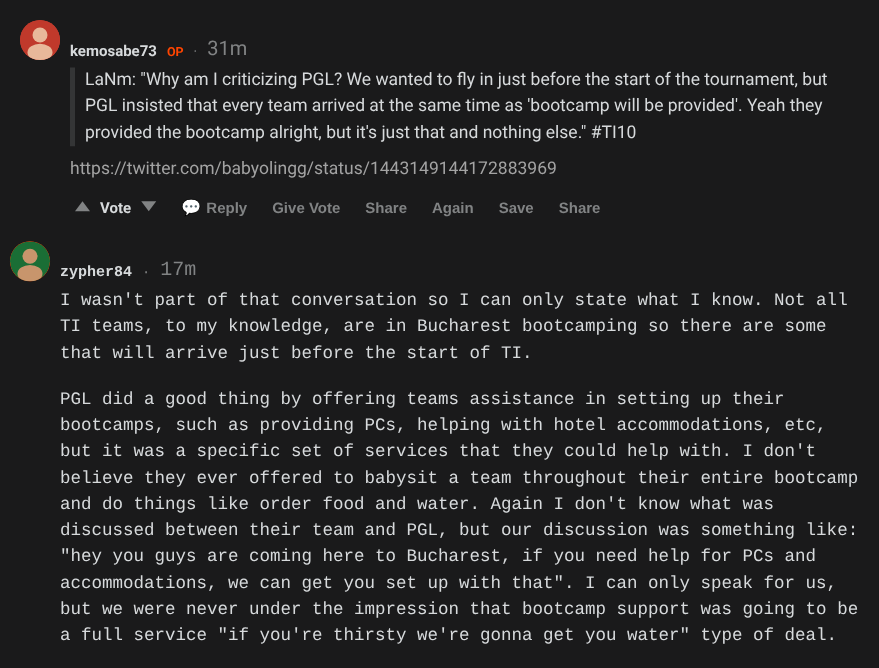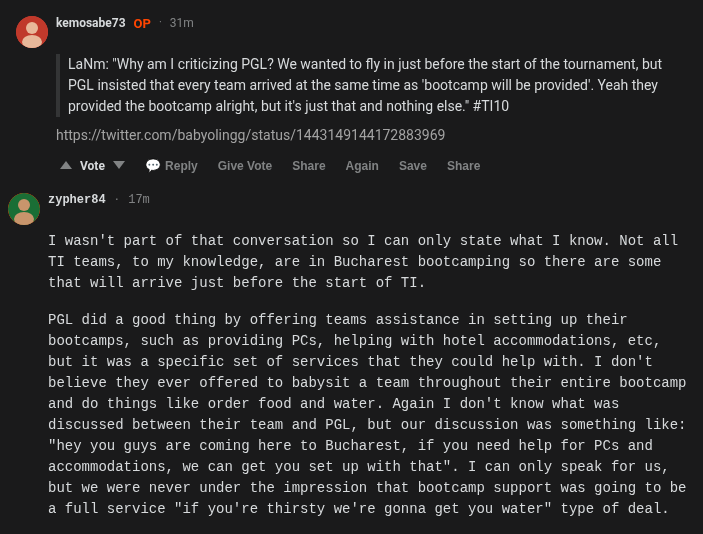--- a/index.html
+++ b/index.html
@@ -16,21 +16,21 @@
     .comment-thread {
       padding: 8px 0;
     }
 
     .comment {
       padding: 8px 16px;
     }
 
     .comment-header {
       display: flex;
-      align-items: flex-start;
+      align-items: flex-end;
       gap: 8px;
       margin-bottom: 6px;
     }
 
     .avatar {
       width: 32px;
       height: 32px;
       border-radius: 50%;
       background: #ff4500;
       display: flex;
@@ -43,27 +43,27 @@
     }
 
     .username {
       color: #d7dadc;
       font-weight: 700;
       font-size: 12px;
     }
 
     .op-badge {
       color: #ff4500;
-      font-size: 13px;
+      font-size: 10px;
       font-weight: 700;
     }
 
     .timestamp {
       color: #818384;
-      font-size: 12px;
+      font-size: 16px;
     }
 
     .comment-body {
       margin-left: 40px;
       line-height: 1.5;
     }
 
     .comment-body p {
       margin-bottom: 8px;
       color: #d7dadc;

